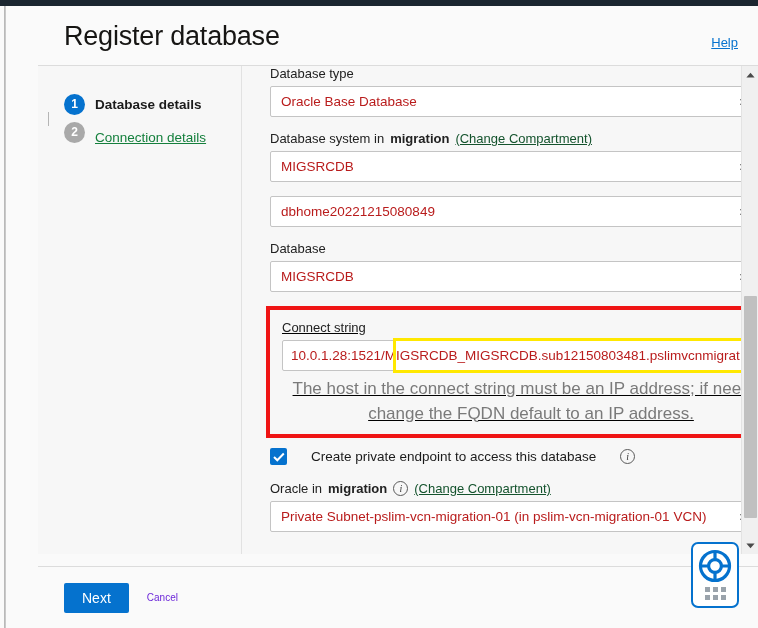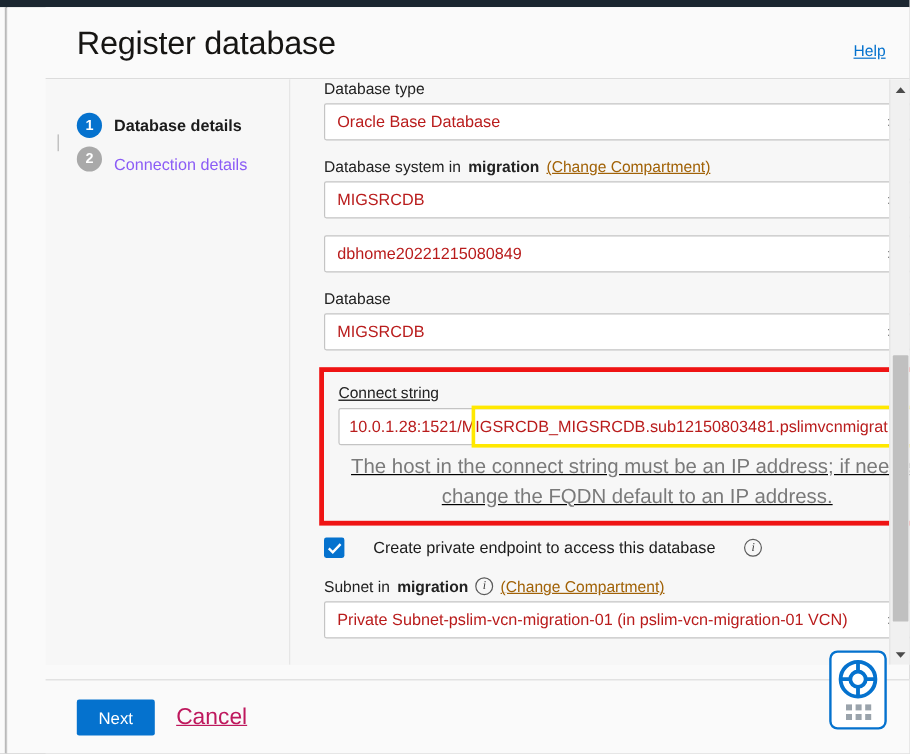--- a/index.html
+++ b/index.html
@@ -71,40 +71,40 @@
     flex: 0 0 21px; z-index: 2;
   }
   .step-bullet.active { background: #0572ce; }
   .step-bullet.inactive { background: #a9a9a9; }
   .step-connector {
     position: absolute; left: 10px; top: 46px; width: 1px; height: 14px;
     background: #b5b5b5; z-index: 1;
   }
   .step-label { margin-left: 10px; font-size: 13.5px; }
   .step-label.active { color: #1b1b1b; font-weight: 700; text-align: right; }
-  .step-label.inactive { color: #8b5cf6; cursor: pointer; margin-top: 11px; }
+  .step-label.inactive { color: #15803d; text-decoration: underline; cursor: pointer; margin-top: 11px; }
 
   
   .form-scroll {
     position: relative; flex: 1 1 auto;
     overflow: hidden; background: #f7f7f7;
   }
   .form-inner {
     position: absolute; left: 12px; top: -12px;
     width: 529px; padding: 12px 0 0 16px; text-align: center;
   }
 
   .field { margin-bottom: 14px; }
   .field-label {
     font-size: 13px; color: #222; margin-bottom: 5px;
     display: flex; align-items: center; gap: 6px;
   }
   .field-label b { font-weight: 700; }
   .change-compartment {
-    color: #a16207; text-decoration: underline; font-size: 13px; cursor: pointer;
+    color: #14532d; text-decoration: underline; font-size: 13px; cursor: pointer;
   }
 
   .select-box, .text-box {
     position: relative; width: 489px; height: 31px;
     background: #ffffff; border: 1px solid #c4c4c4; border-radius: 2px;
     display: flex; align-items: center;
     padding: 0 30px 0 10px;
     font-size: 13.5px; color: #b91c1c;
     white-space: nowrap; overflow: hidden;
   }
@@ -178,21 +178,21 @@
     position: relative; height: 62px; flex: 0 0 62px;
     background: #fafafa; border-top: 1px solid #dcdcdc;
     display: flex; align-items: center; padding-left: 26px; gap: 18px; margin-top: 12px;
   }
   .btn-primary {
     background: #0572ce; color: #ffffff; border: none; border-radius: 2px;
     font-size: 14px; font-family: "Liberation Sans", sans-serif;
     padding: 7px 18px; cursor: pointer;
   }
   .link-cancel {
-    font-size: 19px; color: #be185d; text-decoration: underline; cursor: pointer;
+    font-size: 10px; color: #6d28d9; cursor: pointer;
   }
 
   
   .help-widget {
     position: absolute; left: 691px; top: 542px;
     width: 48px; height: 66px;
     background: #ffffff; border: 2px solid #0572ce; border-radius: 7px;
     display: flex; flex-direction: column; align-items: center;
     justify-content: flex-start; padding-top: 5px; gap: 4px;
     z-index: 40; cursor: pointer;
@@ -317,21 +317,21 @@
               <svg width="12" height="10" viewBox="0 0 12 10">
                   <path d="M1 5 L4.3 8.3 L10.8 1.5" fill="none" stroke="#ffffff" stroke-width="2"></path>
                 </svg>
             </div>
             <span class="check-label">Create private endpoint to access this database</span>
             <span class="info-icon">i</span>
           </div>
 
           <div class="field">
             <div class="field-label">
-              <span>Subnet in</span>
+              <span>Oracle in</span>
               <b>migration</b>
               <span class="info-icon">i</span>
               <span class="change-compartment">(Change Compartment)</span>
             </div>
             <div class="select-box">
               <span>Private Subnet-pslim-vcn-migration-01 (in pslim-vcn-migration-01 VCN)</span>
               <span class="spinner">
                 <svg width="9" height="6" viewBox="0 0 9 6">
                     <path d="M0.6 5.2 L4.5 1 L8.4 5.2" fill="none" stroke="#3a3a3a" stroke-width="1.4"></path>
                   </svg>

